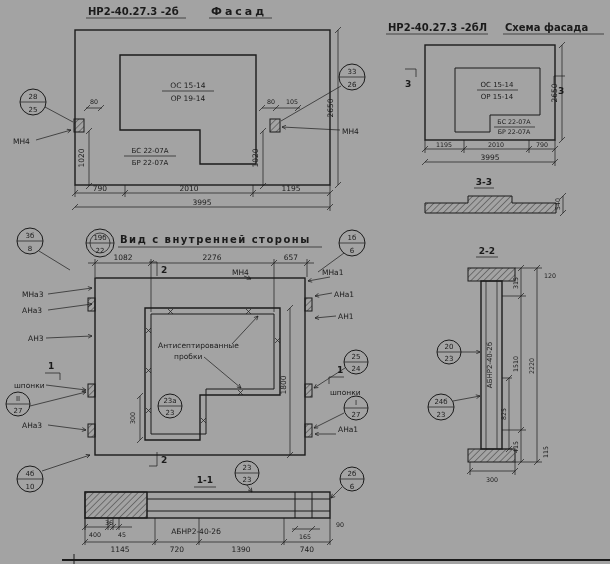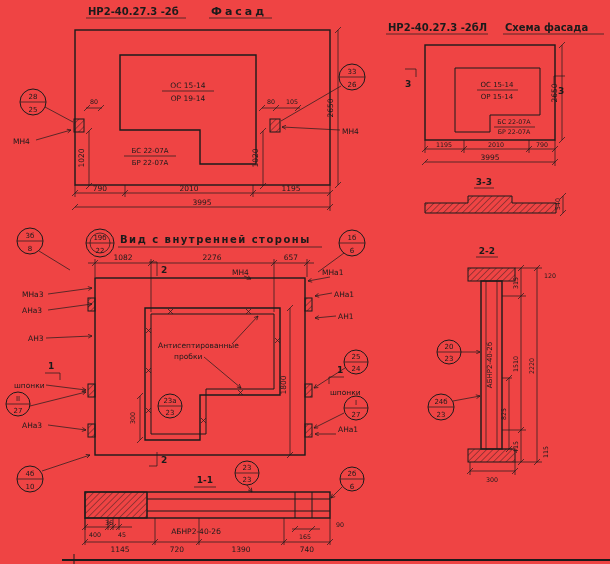--- a/index.html
+++ b/index.html
@@ -1,16 +1,16 @@
 <!DOCTYPE html>
 <html><head>
 <meta charset="utf-8">
 <style>
   html,body{margin:0;padding:0;background:#b9b7b2;}
-  #sheet{position:relative;width:610px;height:564px;background:#ef4444;overflow:hidden;
+  #sheet{position:relative;width:610px;height:564px;background:#a3a3a3;overflow:hidden;
          font-family:"DejaVu Sans",sans-serif;}
   svg{position:absolute;left:0;top:0;}
   svg text{fill:#1b1b1b;stroke:none;font-family:"DejaVu Sans",sans-serif;}
   .s{stroke:#1b1b1b;fill:none;stroke-width:1.4;}
   .m{stroke:#1b1b1b;fill:none;stroke-width:1;}
   .thin{stroke:#1b1b1b;fill:none;stroke-width:.7;}
   .hatchf{fill:url(#hatch);stroke:#1b1b1b;stroke-width:1;}
   .title{font-size:10px;font-weight:bold;}
   .big{font-size:11px;font-weight:bold;letter-spacing:3px;}
   .mark{font-size:9px;font-weight:bold;}

